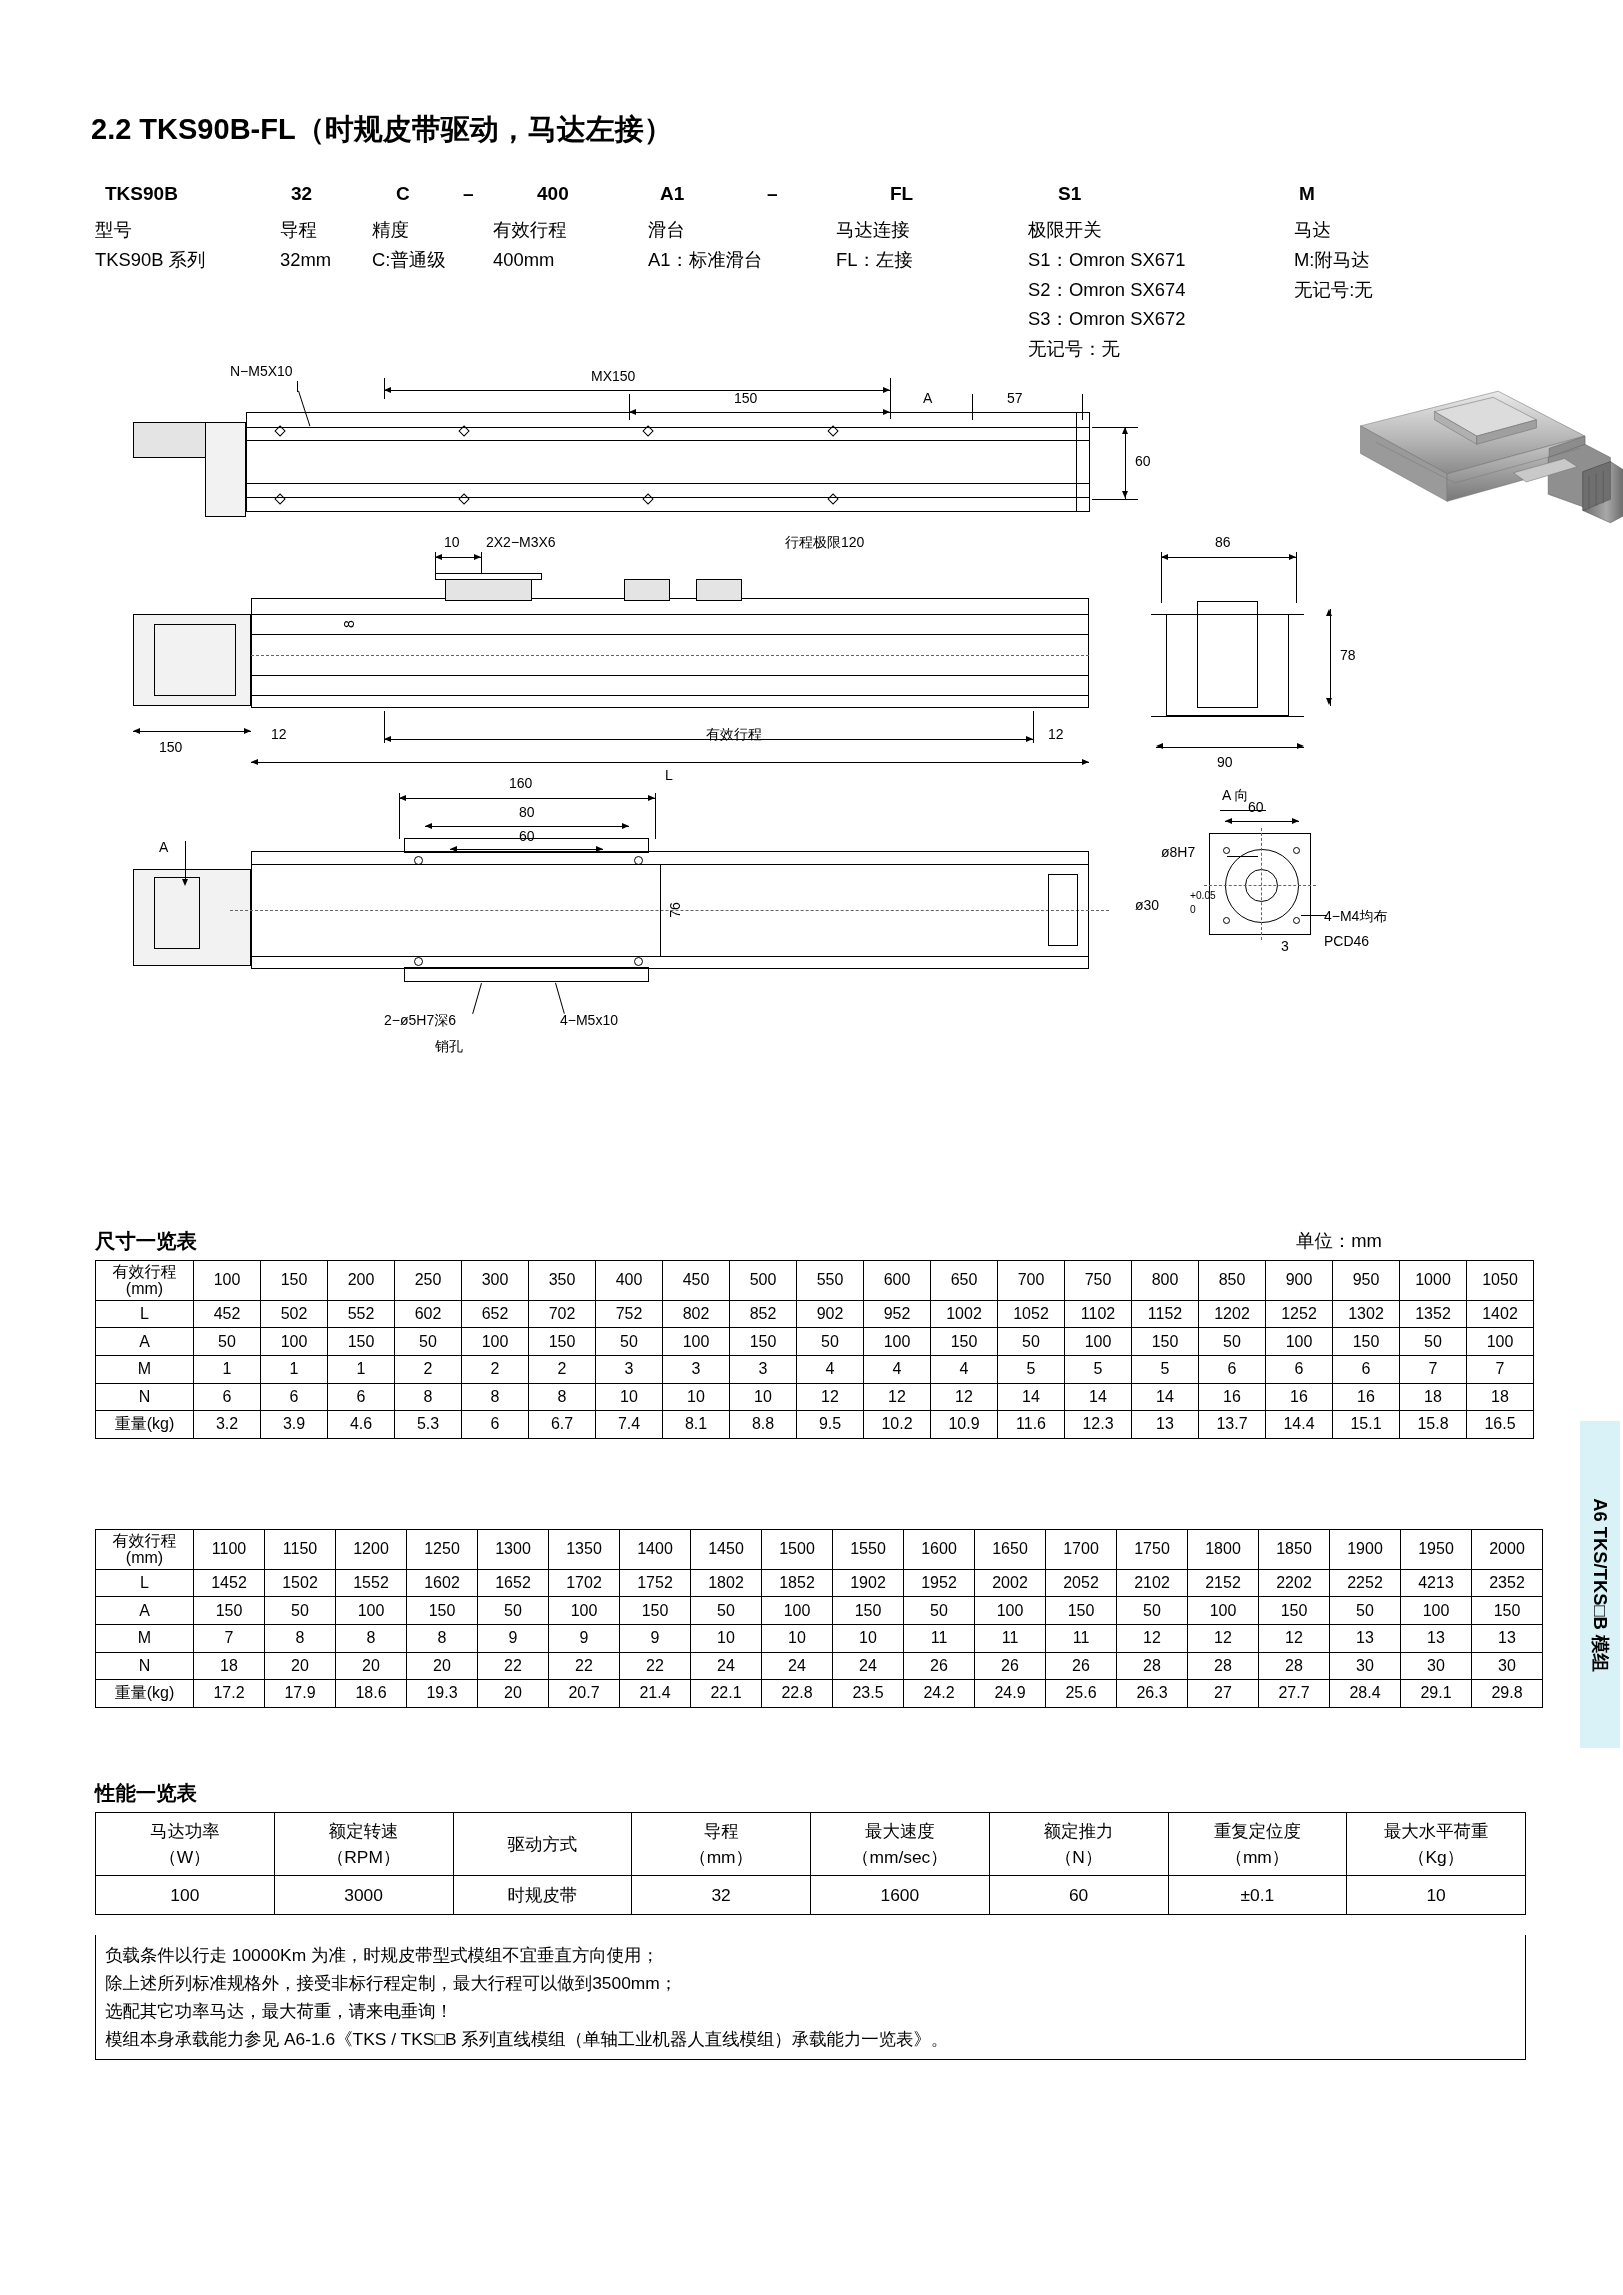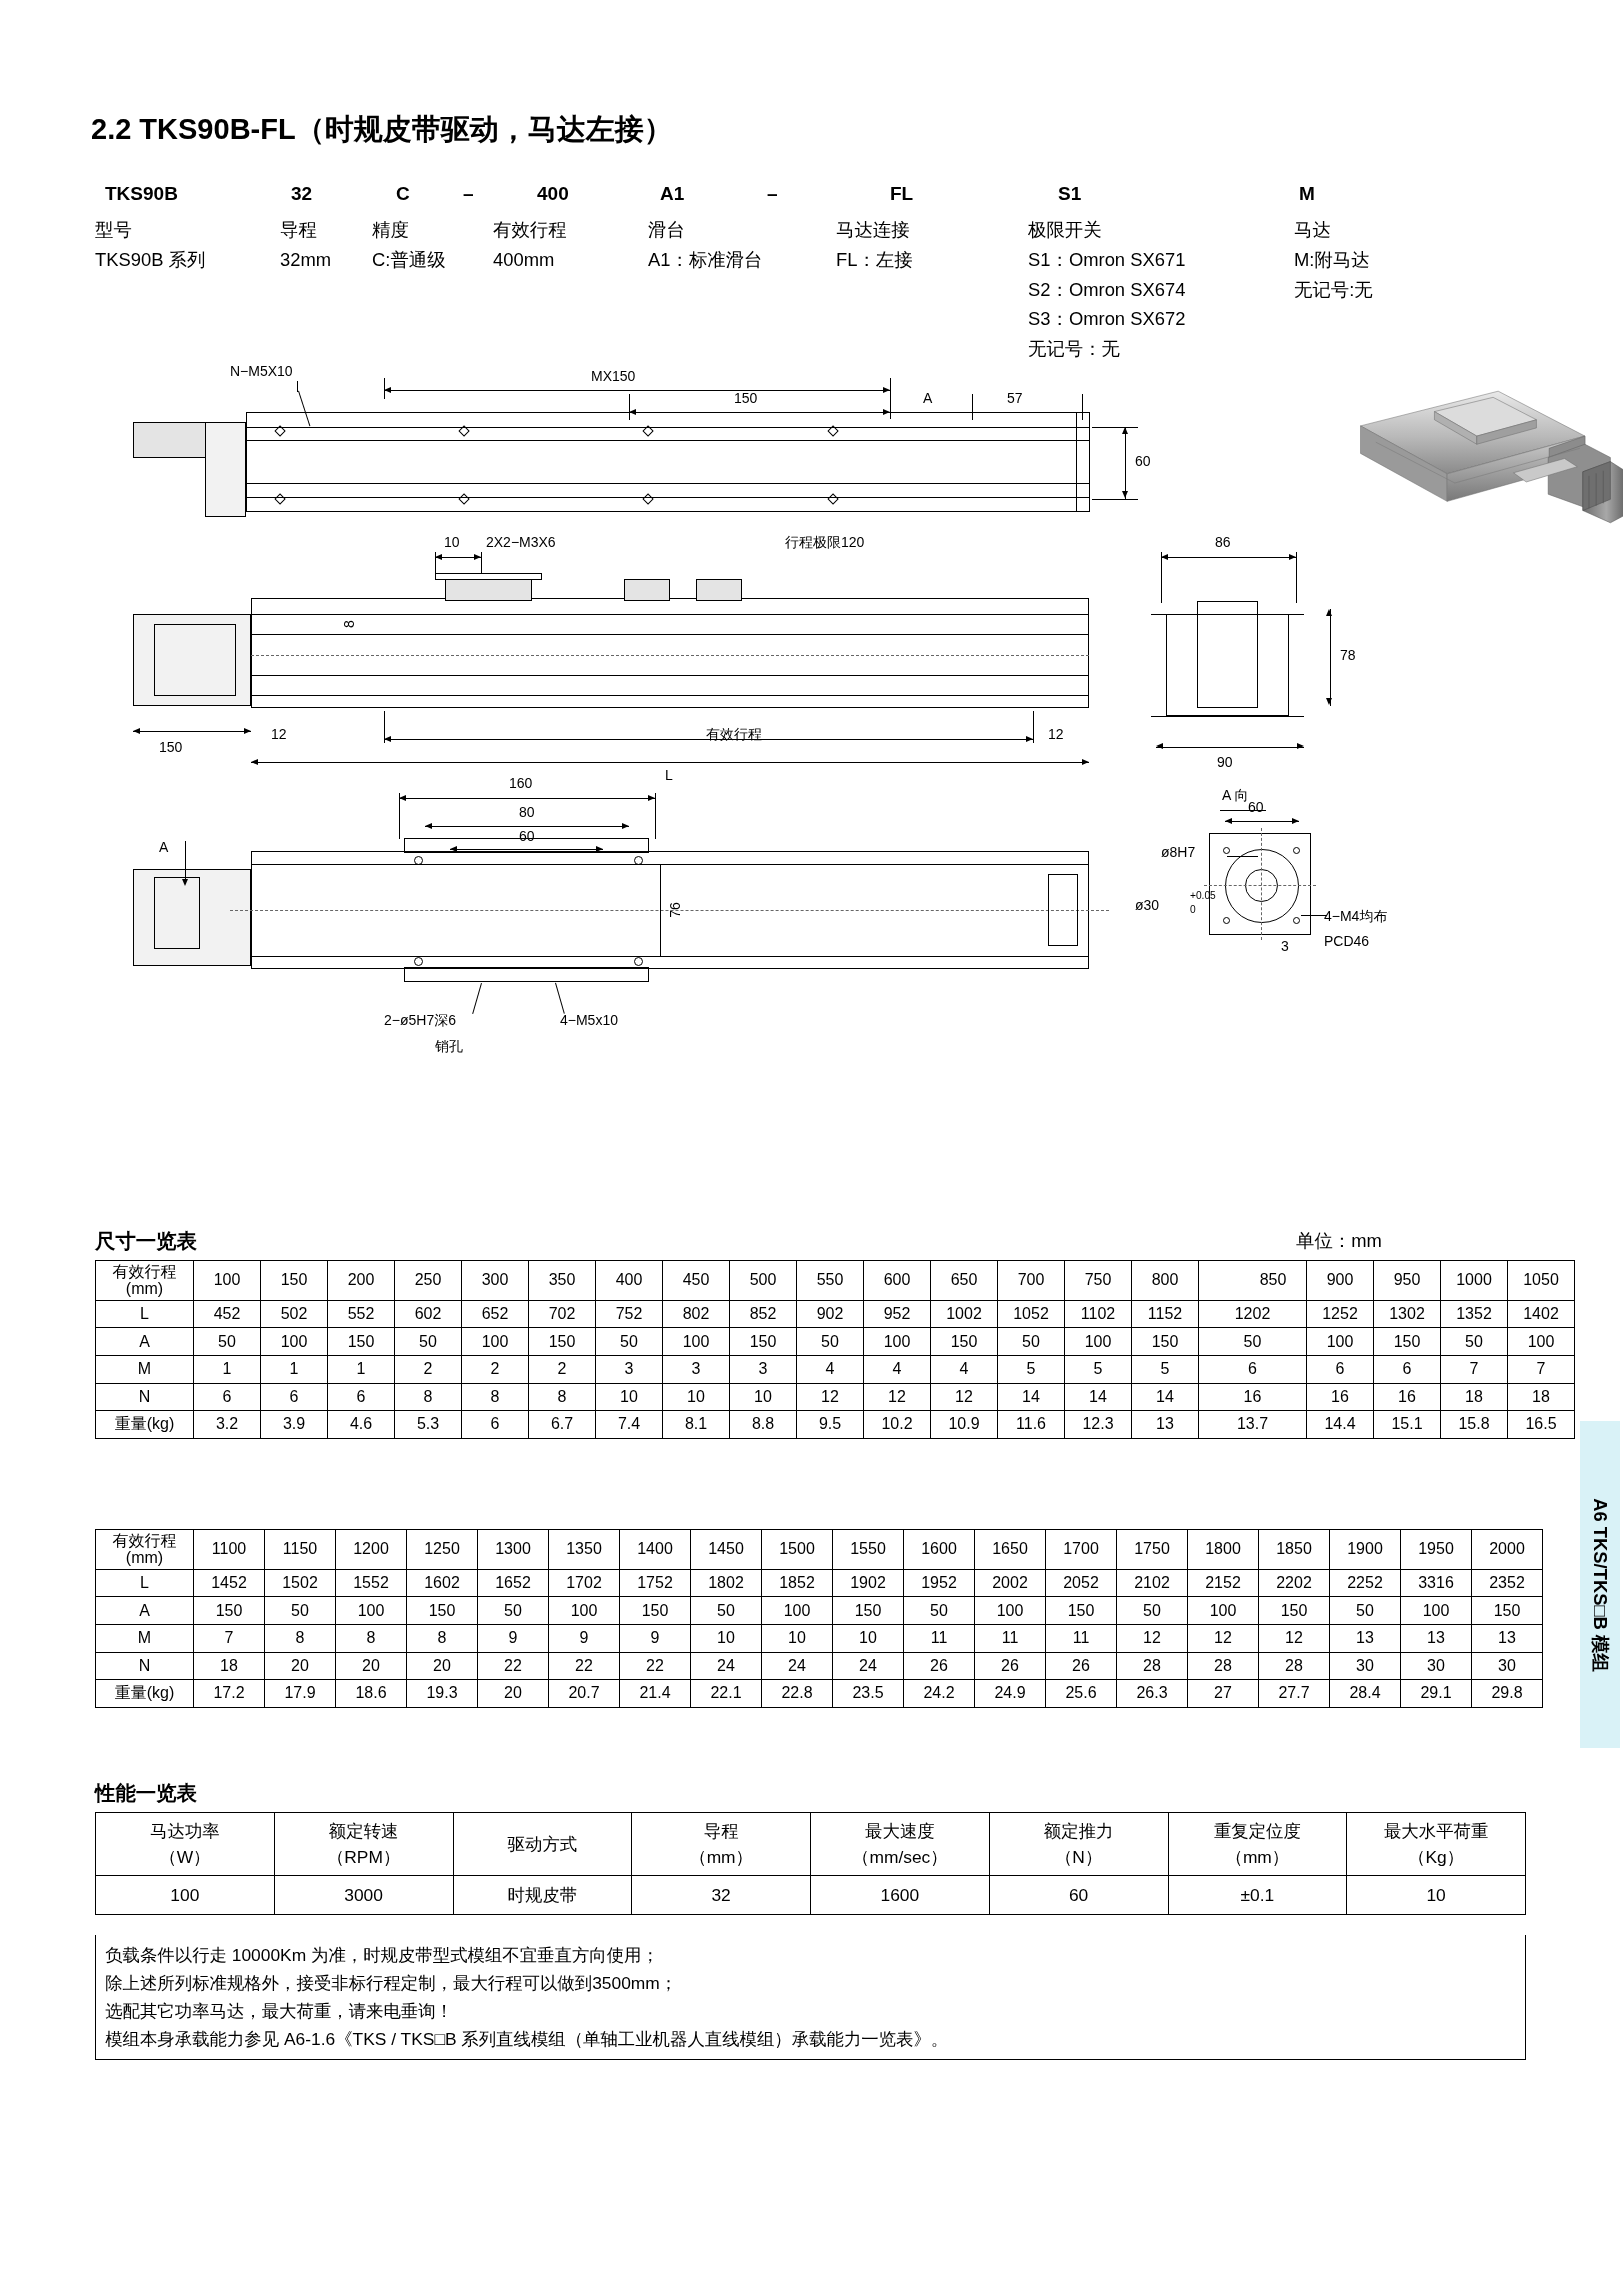--- a/index.html
+++ b/index.html
@@ -395,21 +395,21 @@
           <td style="width:66px;">350</td>
           <td style="width:66px;">400</td>
           <td style="width:66px;">450</td>
           <td style="width:66px;">500</td>
           <td style="width:66px;">550</td>
           <td style="width:66px;">600</td>
           <td style="width:66px;">650</td>
           <td style="width:66px;">700</td>
           <td style="width:66px;">750</td>
           <td style="width:66px;">800</td>
-          <td style="width:66px;padding-left:41px;">850</td>
+          <td style="width:66px;">850</td>
           <td style="width:66px;">900</td>
           <td style="width:66px;">950</td>
           <td style="width:66px;">1000</td>
           <td style="width:66px;">1050</td>
         </tr>
         <tr>
           <td class="lab" style="width:97px;">L</td>
           <td style="width:66px;">452</td>
           <td style="width:66px;">502</td>
           <td style="width:66px;">552</td>
@@ -561,21 +561,21 @@
           <td style="width:70px;">1802</td>
           <td style="width:70px;">1852</td>
           <td style="width:70px;">1902</td>
           <td style="width:70px;">1952</td>
           <td style="width:70px;">2002</td>
           <td style="width:70px;">2052</td>
           <td style="width:70px;">2102</td>
           <td style="width:70px;">2152</td>
           <td style="width:70px;">2202</td>
           <td style="width:70px;">2252</td>
-          <td style="width:70px;">3316</td>
+          <td style="width:70px;">4213</td>
           <td style="width:70px;">2352</td>
         </tr>
         <tr>
           <td class="lab" style="width:97px;">A</td>
           <td style="width:70px;">150</td>
           <td style="width:70px;">50</td>
           <td style="width:70px;">100</td>
           <td style="width:70px;">150</td>
           <td style="width:70px;">50</td>
           <td style="width:70px;">100</td>

